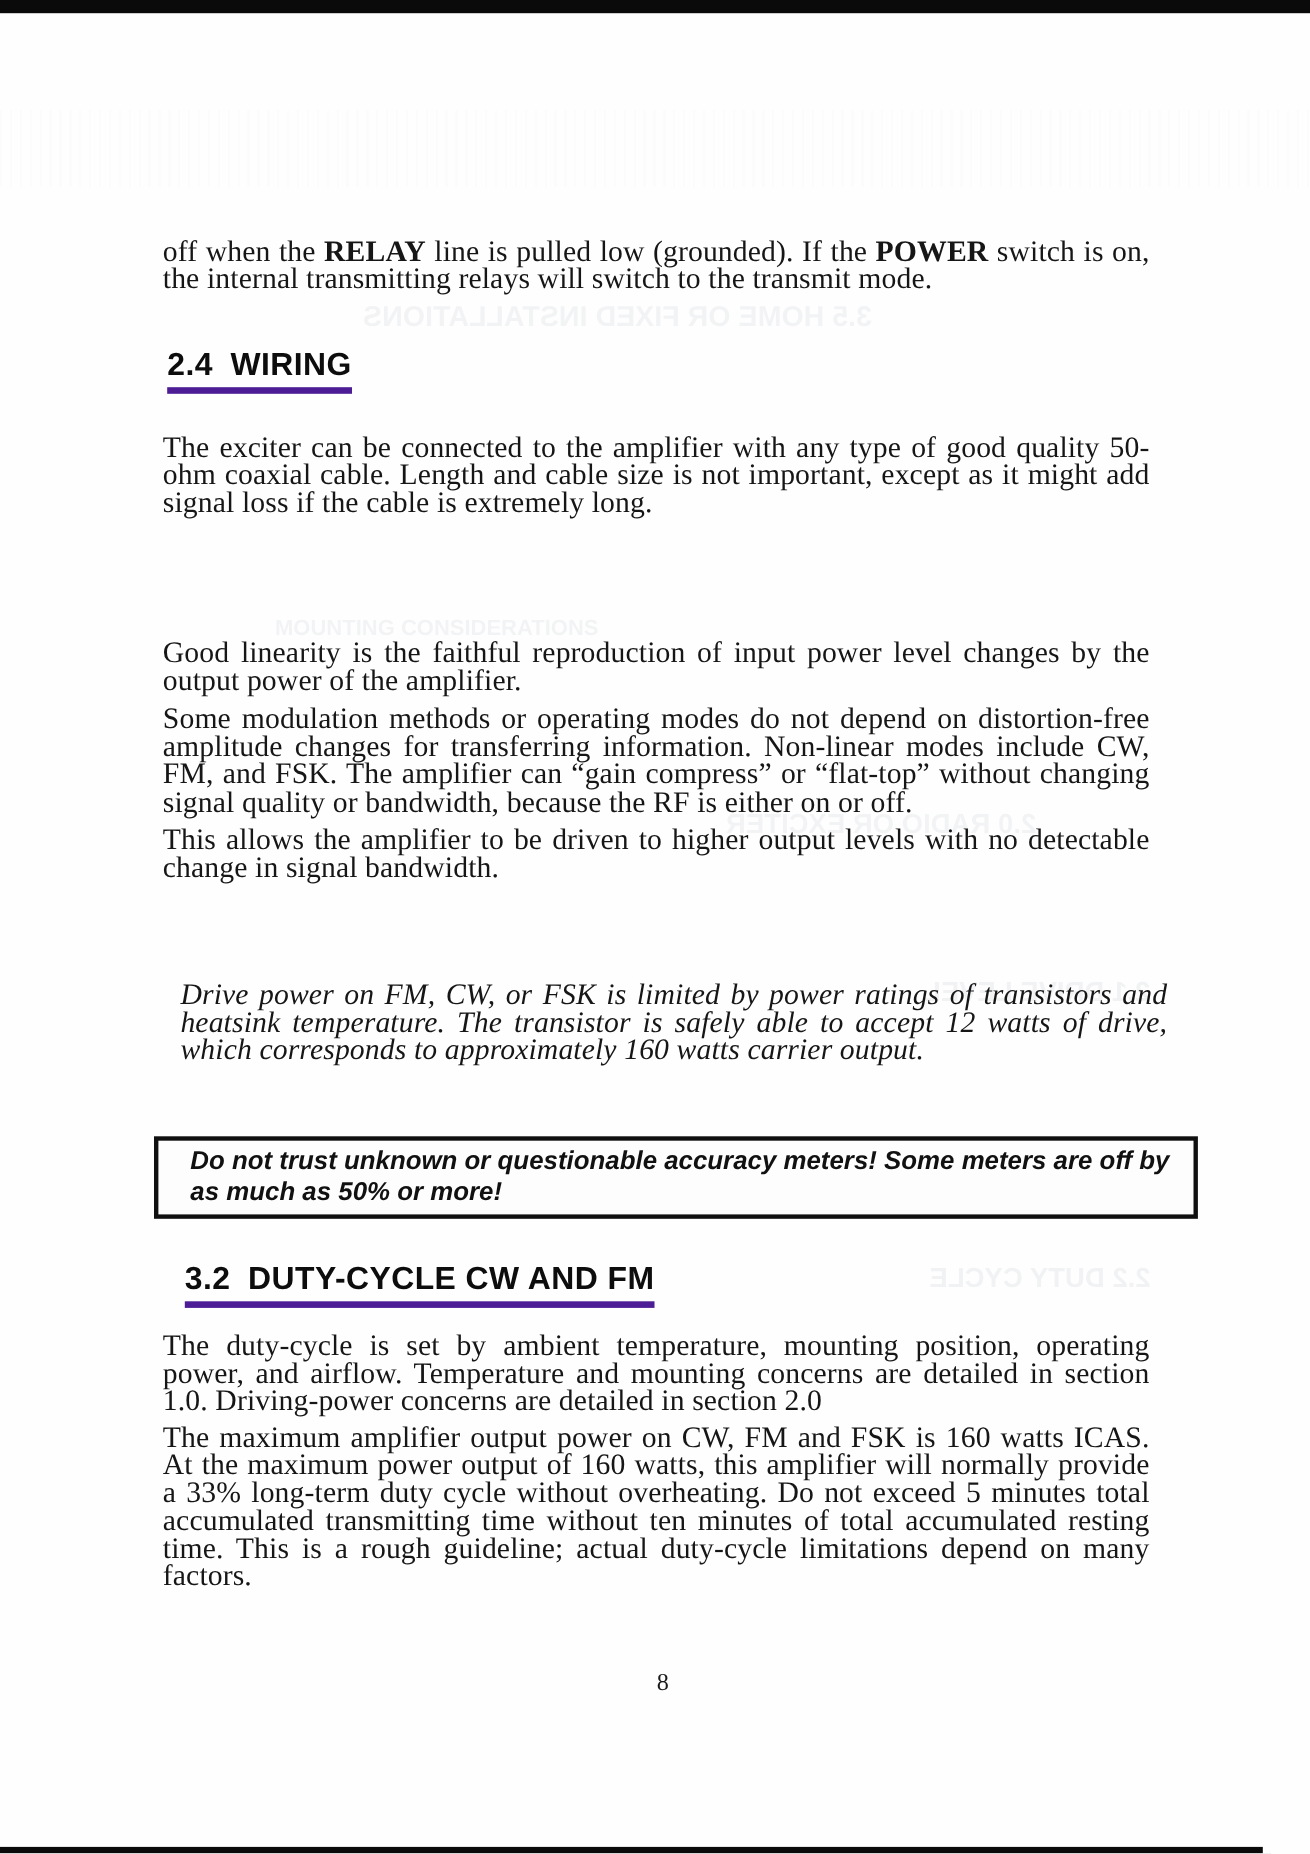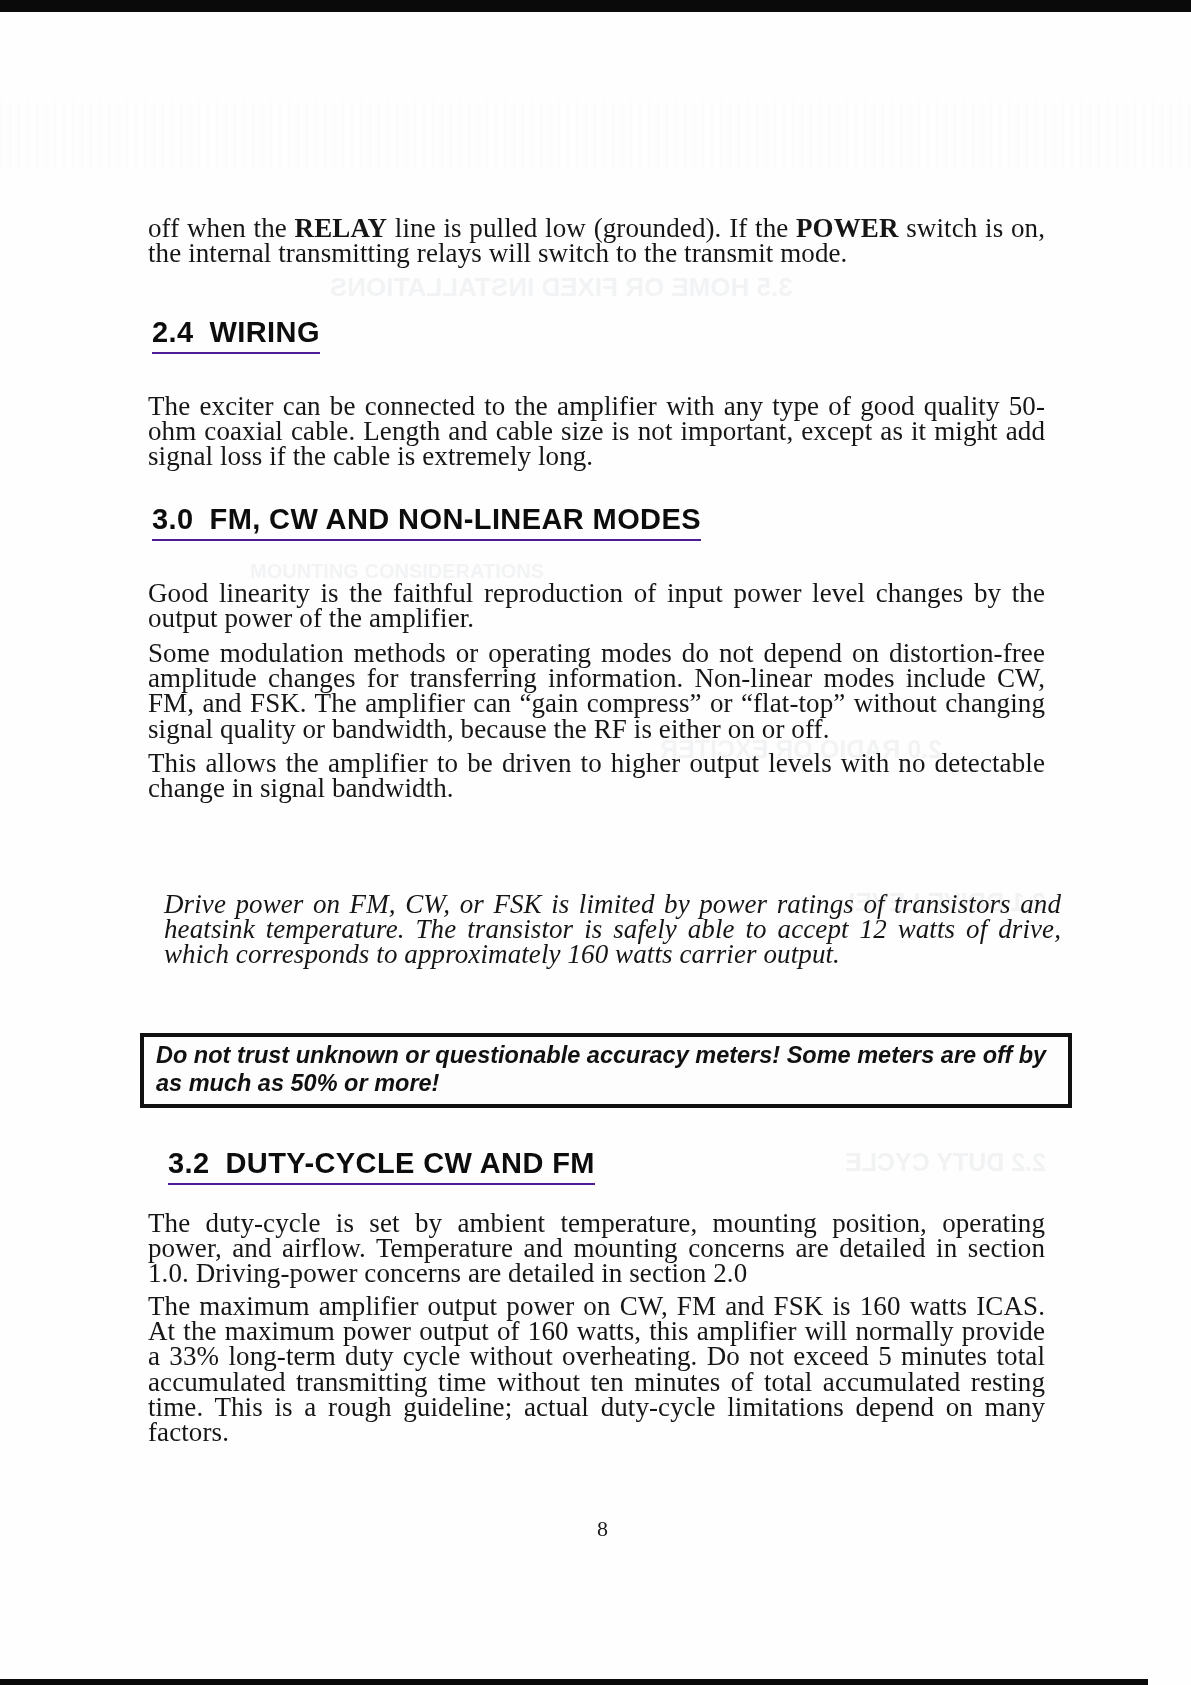--- a/index.html
+++ b/index.html
@@ -37,32 +37,32 @@
     left: 152px;
     font-family: "Liberation Sans", sans-serif;
     font-weight: bold;
     font-size: 29px;
     letter-spacing: 0.4px;
     color: #0d0d0d;
     white-space: nowrap;
   }
   .heading .inner {
     display: inline-block;
-    border-bottom: 2px solid #4c1d95;
+    border-bottom: 6px solid #4c1d95;
     padding-bottom: 3px;
   }
   .heading .num { margin-right: 16px; }
   .warning-box {
     position: absolute;
     left: 140px;
     top: 1033px;
     width: 900px;
     border: 4px solid #101010;
     background: #fdfdfd;
-    padding: 5px 12px 7px 12px;
+    padding: 5px 12px 7px 29px;
     font-family: "Liberation Sans", sans-serif;
     font-weight: bold;
     font-style: italic;
     font-size: 23.5px;
     line-height: 27.5px;
     color: #111;
   }
   .page-number {
     position: absolute;
     left: 0; top: 1516px;
@@ -105,23 +105,20 @@
 
   <p class="body-text" style="top:216px; margin:0;">
     <span>off when the </span><span class="b">RELAY</span><span> line is pulled low (grounded). If the </span><span class="b">POWER</span><span> switch is on, the internal transmitting relays will switch to the transmit mode.</span>
   </p>
 
   <h2 class="heading" style="top:316px; margin:0;">
     <span class="inner"><span class="num">2.4</span><span>WIRING</span></span>
   </h2>
   <p class="body-text" style="top:394px; margin:0;">The exciter can be connected to the amplifier with any type of good quality 50-ohm coaxial cable. Length and cable size is not important, except as it might add signal loss if the cable is extremely long.</p>
 
-  <h2 class="heading" style="top:503px; margin:0;">
-    <span class="inner"><span class="num">3.0</span><span>FM, CW AND NON-LINEAR MODES</span></span>
-  </h2>
   <p class="body-text" style="top:641px; margin:0;">Some modulation methods or operating modes do not depend on distortion-free amplitude changes for transferring information. Non-linear modes include CW, FM, and FSK. The amplifier can “gain compress” or “flat-top” without changing signal quality or bandwidth, because the RF is either on or off.</p>
   <p class="body-text" style="top:581px; margin:0;">Good linearity is the faithful reproduction of input power level changes by the output power of the amplifier.</p>
   <p class="body-text" style="top:751px; margin:0;">This allows the amplifier to be driven to higher output levels with no detectable change in signal bandwidth.</p>
 
   <p class="body-text" style="top:876px; margin:16px;font-style:italic;">Drive power on FM, CW, or FSK is limited by power ratings of transistors and heatsink temperature. The transistor is safely able to accept 12 watts of drive, which corresponds to approximately 160 watts carrier output.</p>
 
   <div class="warning-box">
     <div>Do not trust unknown or questionable accuracy meters!  Some meters are off by</div>
     <div>as much as 50% or more!</div>
   </div>

